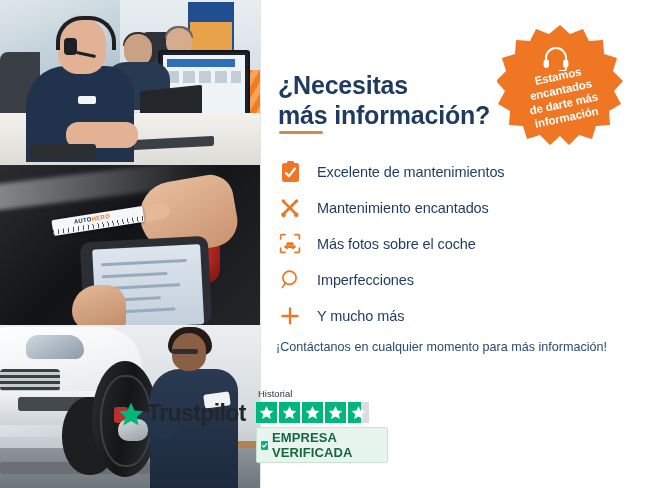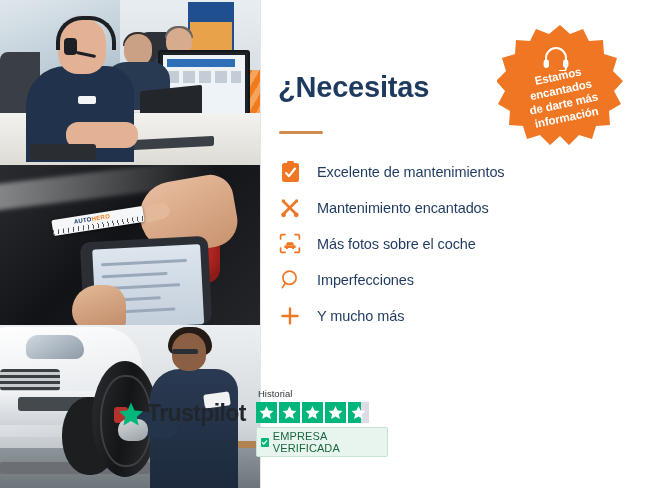--- a/index.html
+++ b/index.html
@@ -328,21 +328,21 @@
   .content {
     position:absolute;
     left: 261px; top: 0;
     width: 389px; height: 488px;
     background:#ffffff;
   }
   .heading {
     position:absolute;
     left: 17px; top: 53px;
     width: 240px;
-    font-size: 29px;
+    font-size: 25px;
     line-height: 30px;
     font-weight: bold;
     color: #1e3a5f;
     letter-spacing: -0.2px;
   }
   .rule {
     position:absolute;
     left: 18px; top: 131px;
     width: 44px; height: 3px;
     background: #d08b4f;
@@ -464,21 +464,21 @@
     border:1px solid #c7e4d3;
     padding: 2px 6px 2px 4px;
     border-radius:2px;
   }
   .tp-verified .vchk {
     width: 9px; height: 9px; margin-right: 4px;
     background:#00b67a; border-radius:1px;
     display:flex; align-items:center; justify-content:center;
   }
   .tp-verified .vtxt {
-    font-size: 11px; font-weight: normal;
+    font-size: 13px; font-weight: bold;
     color: #17663f; letter-spacing: .1px;
   }
 </style>
 </head>
 <body>
 
 <div class="card">
 
   <div class="photo-col">
 
@@ -567,20 +567,21 @@
     </div>
 
   </div>
 
   <div class="col-divider"></div>
 
   <div class="content">
 
     <h1 class="heading">
       <span>¿Necesitas</span><br>
+      <span>más información?</span>
     </h1>
 
     <div class="rule"></div>
 
     <div class="features">
 
       <div class="feature">
         <span class="ico">
           <svg width="19" height="22" viewBox="0 0 19 22">
             <rect x="1" y="2" width="17" height="19" rx="2.5" fill="#ef7622"></rect>
@@ -641,21 +642,21 @@
               <line x1="2.4" y1="10" x2="17.6" y2="10"></line>
             </g>
           </svg>
         </span>
         <span class="flabel">Y mucho más</span>
       </div>
 
     </div>
 
     <p class="footer-text">
-      <br>
+      <span>¡Contáctanos en cualquier momento para más información!</span><br>
     </p>
 
   </div>
 
   <div class="badge">
     <svg width="126" height="126" viewBox="0 0 126 126">
       <path fill="#ef7622" d="
         M63 2
         L73 11 L86 6 L92 18 L106 17 L107 31 L120 35 L116 48
         L126 58 L117 68 L124 81 L112 88 L113 102 L99 103 L95 116

